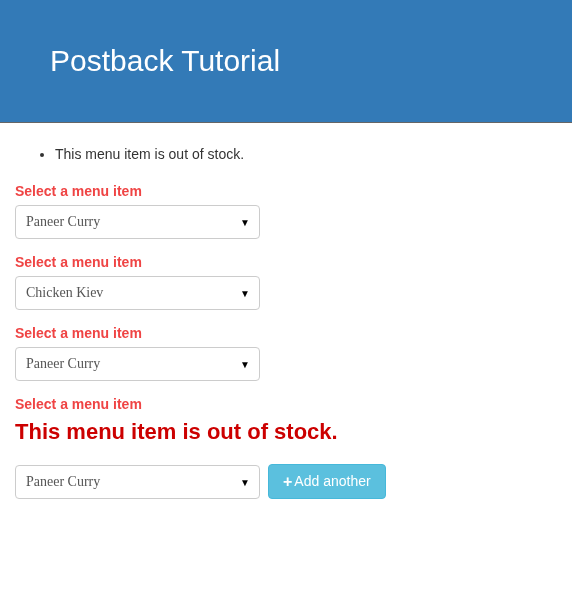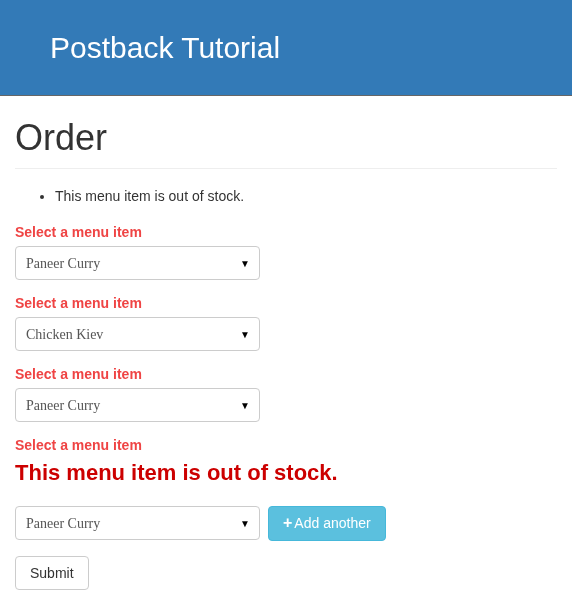--- a/index.html
+++ b/index.html
@@ -6,21 +6,21 @@
     body {
       font-family: "Helvetica Neue", Helvetica, Arial, sans-serif;
       font-size: 14px;
       color: #333;
       width: 572px;
       background: #fff;
     }
     .navbar {
       background: #337ab7;
       border-bottom: 1px solid #666;
-      height: 96px;
+      height: 123px;
       display: flex;
       align-items: center;
       padding-left: 50px;
     }
     .navbar-title {
       color: #fff;
       font-size: 30px;
       font-weight: 400;
     }
     .container {
@@ -130,23 +130,20 @@
     }
   </style>
 </head>
 <body>
 
 <div class="navbar">
   <span class="navbar-title">Postback Tutorial</span>
 </div>
 
 <div class="container">
-  <div class="page-header">
-    <h1>Order</h1>
-  </div>
 
   <ul class="errorlist">
     <li>This menu item is out of stock.</li>
   </ul>
 
   <div class="form-group">
     <label class="form-label">Select a menu item</label>
     <div class="select-wrap">
       <select class="form-select">
         <option>Paneer Curry</option>
@@ -185,16 +182,13 @@
         </select>
         <span class="select-caret">▼</span>
       </div>
       <button type="button" class="btn btn-info">
         <span class="plus-icon">+</span>
           <span>Add another</span>
       </button>
     </div>
   </div>
 
-  <div class="submit-wrap">
-    <button type="submit" class="btn btn-default">Submit</button>
-  </div>
 </div>
 
 </body></html>

